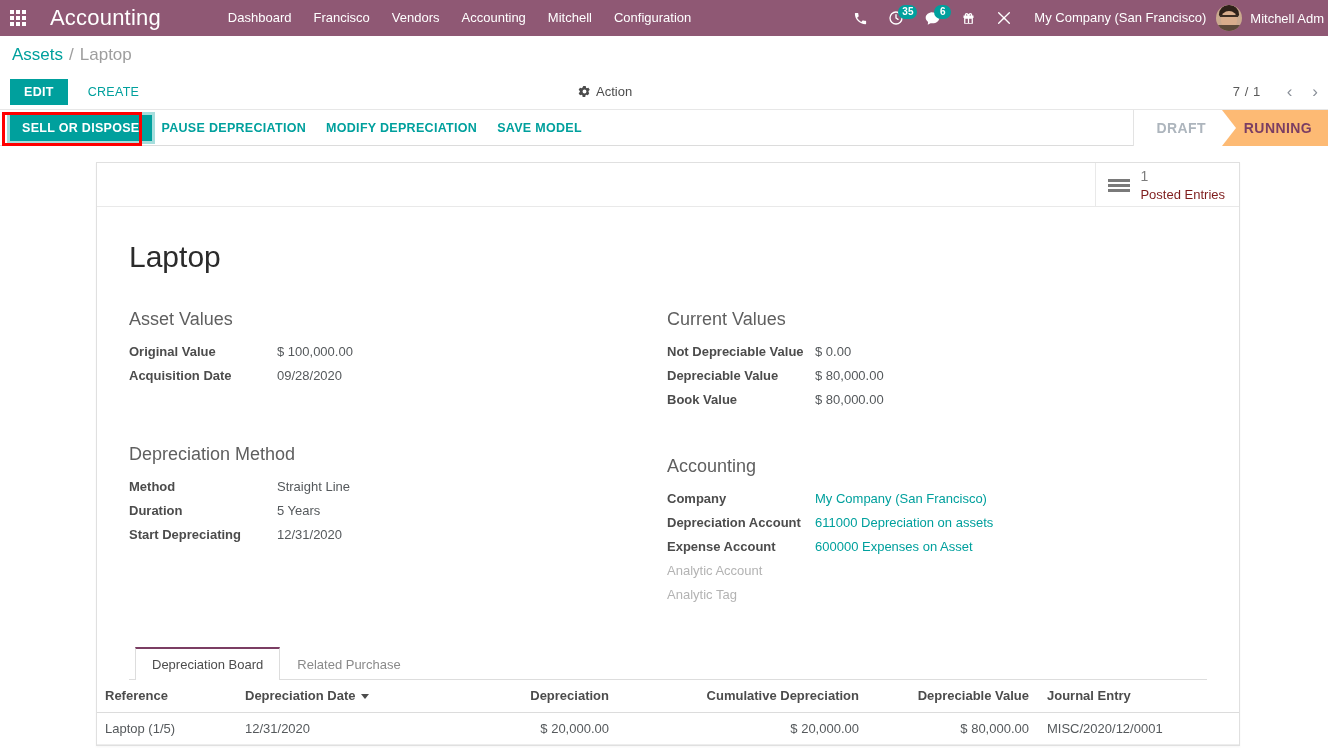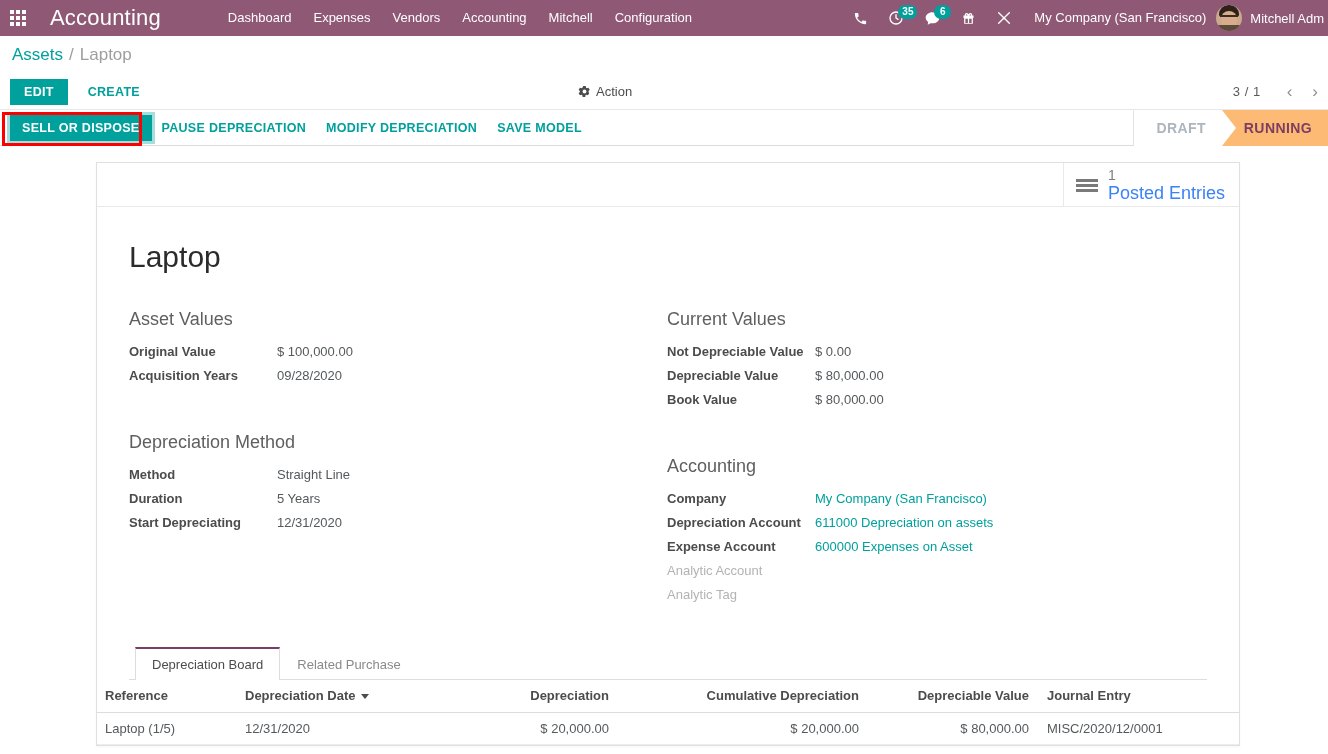--- a/index.html
+++ b/index.html
@@ -159,21 +159,21 @@
     letter-spacing: .3px;
     padding: 5px 13px;
     border: 1px solid #00a09d;
     border-radius: 0;
     cursor: pointer;
   }
   .btn-create {
     background: transparent;
     color: #00a09d;
     font-size: 12.5px;
-    font-weight: 700;
+    font-weight: 400;
     letter-spacing: .3px;
     padding: 5px 12px;
     border: 1px solid transparent;
     margin-left: 7px;
     cursor: pointer;
   }
   .cp-action {
     position: absolute;
     left: 578px;
     display: flex; align-items: center;
@@ -307,21 +307,21 @@
   .smart-btn .bars {
     display: flex; flex-direction: column; gap: 2px;
     margin-right: 10px;
   }
   .smart-btn .bars i {
     display: block; width: 22px; height: 3px;
     background: #7a7a7a;
   }
   .smart-txt { line-height: 1.1; }
   .smart-val { font-size: 14px; color: #7c7c7c; }
-  .smart-lbl { font-size: 18px; color: #3b82f6; }
+  .smart-lbl { font-size: 13px; color: #7f1d1d; }
 
   .sheet-body { padding: 20px 32px 0 32px; }
   .rec-title {
     font-size: 30px;
     font-weight: 400;
     color: #2b2b2b;
     margin: 12px 0 0 0;
     line-height: 1.2;
   }
 
@@ -430,21 +430,21 @@
         <i></i>
         <i></i>
         <i></i>
         <i></i>
       </div>
   </div>
   <div class="brand">Accounting</div>
 
   <div class="menu">
     <div class="item">Dashboard</div>
-    <div class="item">Expenses</div>
+    <div class="item">Francisco</div>
     <div class="item">Vendors</div>
     <div class="item">Accounting</div>
     <div class="item">Mitchell</div>
     <div class="item">Configuration</div>
   </div>
 
   <div class="systray">
     <div class="sys">
       <svg width="15" height="15" viewBox="0 0 24 24" fill="#ffffff">
           <path d="M6.6 10.8c1.4 2.8 3.8 5.1 6.6 6.6l2.2-2.2c.3-.3.7-.4 1-.2 1.1.4 2.4.6 3.6.6.6 0 1 .4 1 1V20c0 .6-.4 1-1 1C10.6 21 3 13.4 3 4c0-.6.4-1 1-1h3.5c.6 0 1 .4 1 1 0 1.3.2 2.5.6 3.6.1.4 0 .8-.2 1l-2.3 2.2z"></path>
@@ -500,21 +500,21 @@
   <div class="cp-action">
     <span class="gear">
       <svg width="13" height="13" viewBox="0 0 24 24" fill="#4c4c4c">
           <path d="M19.4 13c.04-.3.06-.6.06-1s-.02-.7-.07-1l2.1-1.6c.2-.15.25-.4.12-.6l-2-3.46c-.12-.22-.38-.3-.6-.22l-2.5 1a7.3 7.3 0 0 0-1.7-1l-.38-2.65a.5.5 0 0 0-.5-.42h-4a.5.5 0 0 0-.5.42L8.1 5.1c-.6.25-1.17.6-1.7 1l-2.5-1c-.23-.08-.48 0-.6.22l-2 3.46c-.13.2-.08.45.12.6L3.5 11c-.05.3-.07.66-.07 1s.02.7.07 1l-2.1 1.6c-.2.15-.25.4-.12.6l2 3.46c.12.22.37.3.6.22l2.5-1c.52.4 1.1.75 1.7 1l.38 2.65c.04.24.25.42.5.42h4c.25 0 .46-.18.5-.42l.38-2.65c.6-.25 1.17-.6 1.7-1l2.5 1c.22.08.48 0 .6-.22l2-3.46a.5.5 0 0 0-.12-.6L19.4 13zM12 15.6A3.6 3.6 0 1 1 12 8.4a3.6 3.6 0 0 1 0 7.2z"></path>
         </svg>
     </span>
     <span>Action</span>
   </div>
 
   <div class="cp-pager">
-    <span class="count">3 / 1</span>
+    <span class="count">7 / 1</span>
     <span class="chev">‹</span>
     <span class="chev">›</span>
   </div>
 </div>
 
 <div class="sheet-statusbar">
   <div class="obtn-wrap">
     <button class="obtn primary">SELL OR DISPOSE</button>
     <button class="obtn">PAUSE DEPRECIATION</button>
     <button class="obtn">MODIFY DEPRECIATION</button>
@@ -551,26 +551,26 @@
       <div class="groups">
 
         <div>
           <div class="grp">
             <div class="group-title">Asset Values</div>
             <div class="fld">
               <span class="lbl">Original Value</span>
               <span class="val">$ 100,000.00</span>
             </div>
             <div class="fld">
-              <span class="lbl">Acquisition Years</span>
+              <span class="lbl">Acquisition Date</span>
               <span class="val">09/28/2020</span>
             </div>
           </div>
 
-          <div class="grp" style="margin-top:44px;">
+          <div class="grp" style="margin-top:56px;">
             <div class="group-title">Depreciation Method</div>
             <div class="fld">
               <span class="lbl">Method</span>
               <span class="val">Straight Line</span>
             </div>
             <div class="fld">
               <span class="lbl">Duration</span>
               <span class="val">5 Years</span>
             </div>
             <div class="fld">

